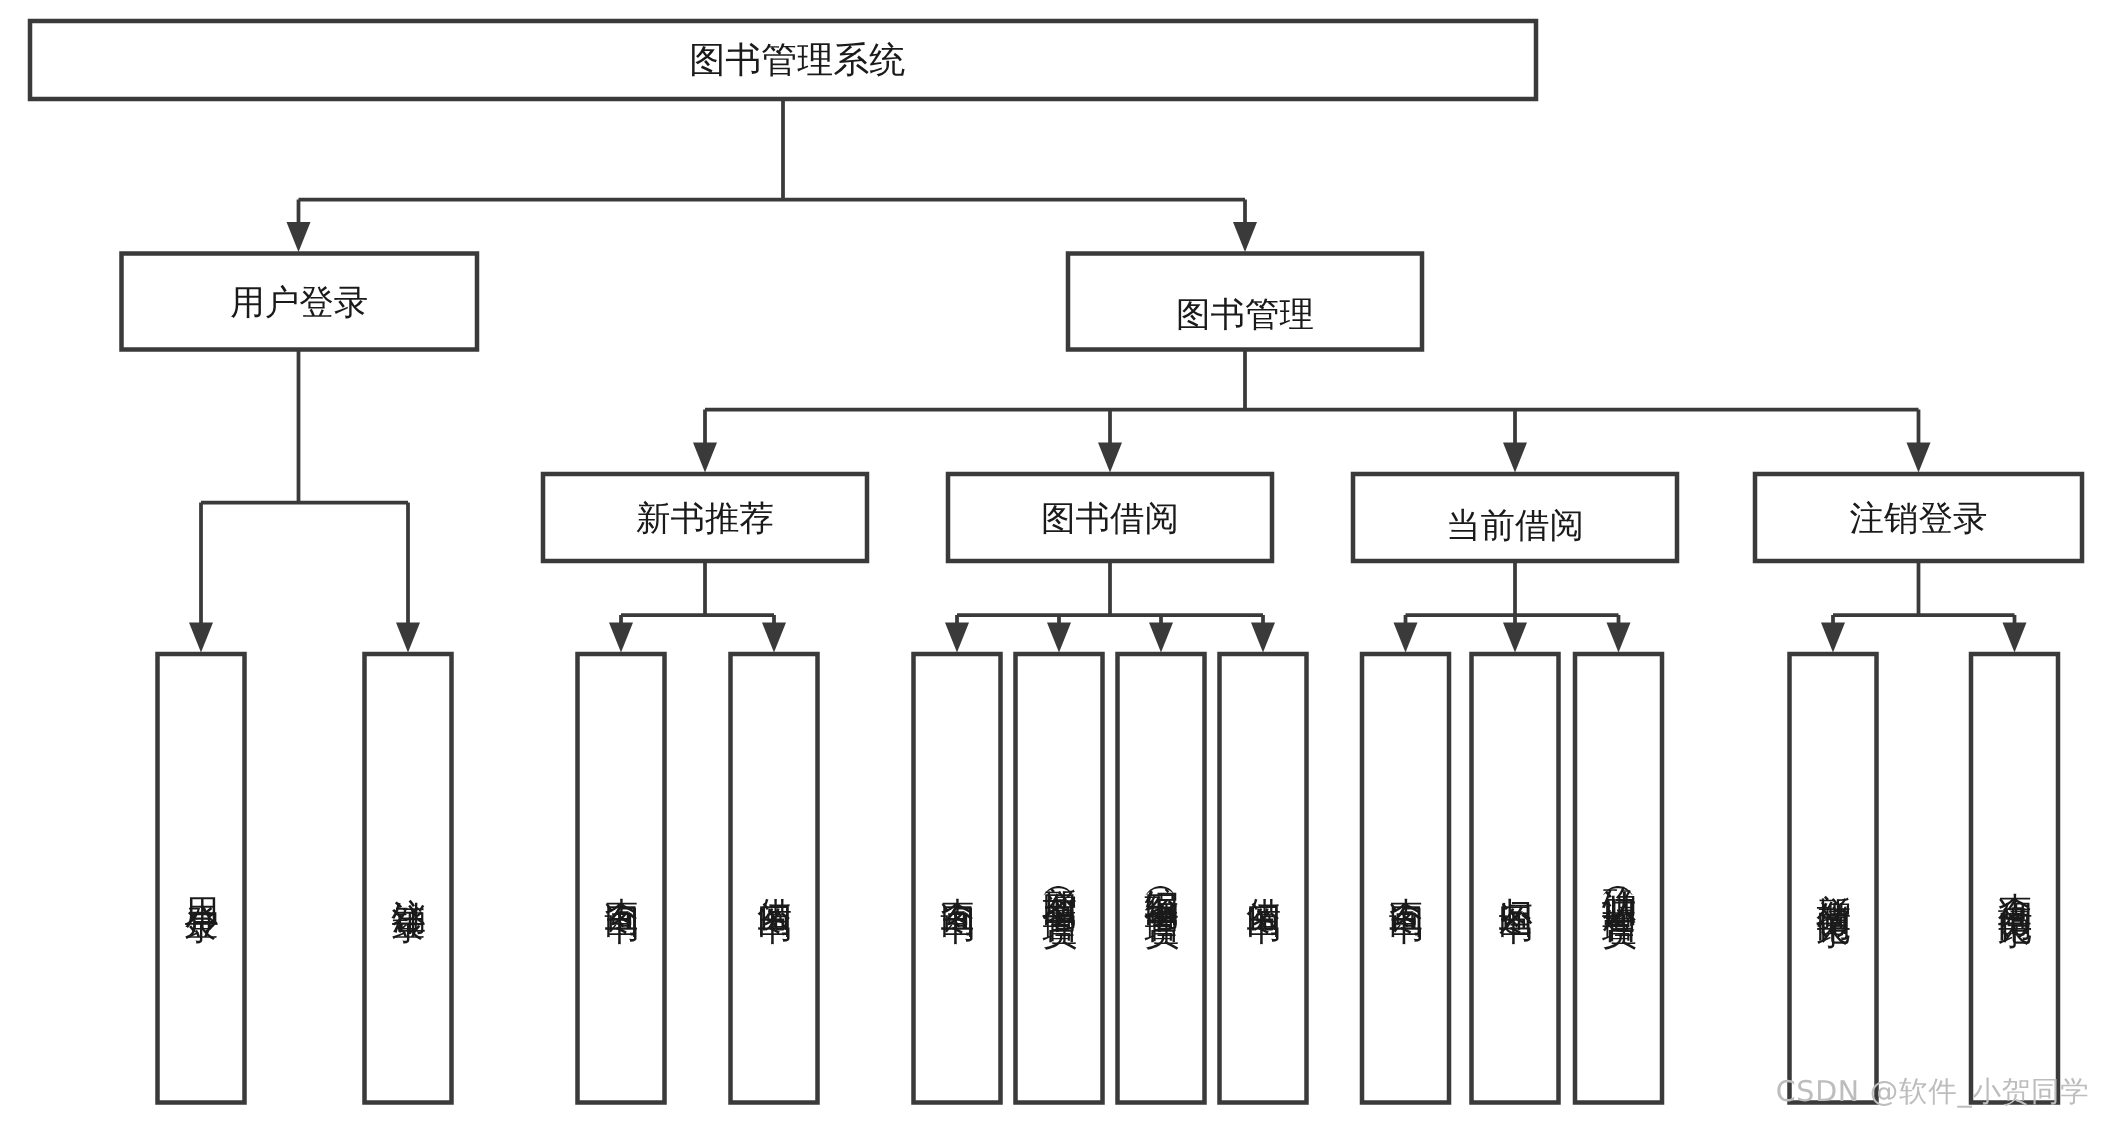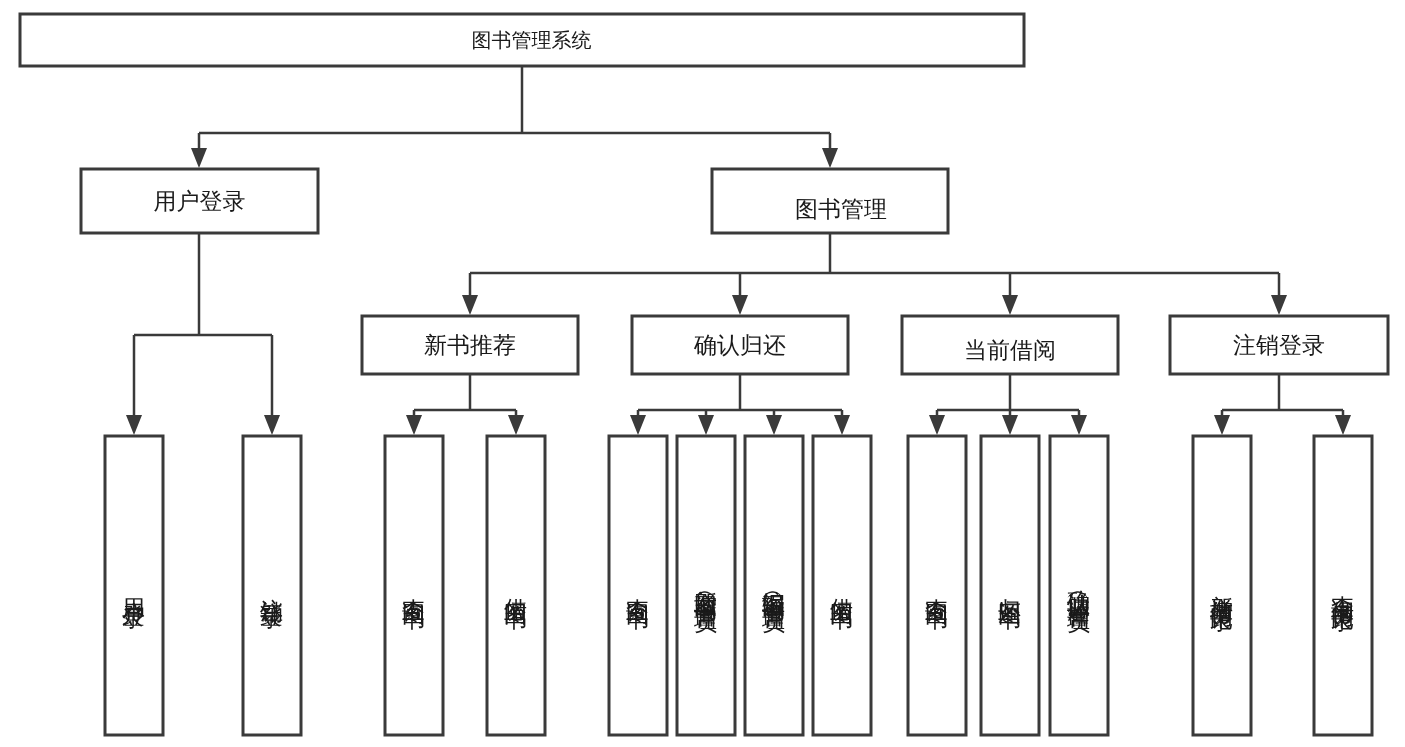--- a/index.html
+++ b/index.html
@@ -162,33 +162,33 @@
       <rect x="745" y="436" width="58" height="299" class="node-box"></rect>
       <rect x="813" y="436" width="58" height="299" class="node-box"></rect>
       <rect x="908" y="436" width="58" height="299" class="node-box"></rect>
       <rect x="981" y="436" width="58" height="299" class="node-box"></rect>
       <rect x="1050" y="436" width="58" height="299" class="node-box"></rect>
       <rect x="1193" y="436" width="58" height="299" class="node-box"></rect>
       <rect x="1314" y="436" width="58" height="299" class="node-box"></rect>
     </svg>
   <div id="labels-layer">
       <div class="htext-wrap" style="left: 20px; top: 14px; width: 1004px; height: 52px;">
-        <span style="font-size: 20px; margin-left: 19px;">图书管理系统</span>
+        <span style="font-size: 24px; margin-left: 19px;">图书管理系统</span>
       </div>
       <div class="htext-wrap" style="left: 81px; top: 169px; width: 237px; height: 64px;">
         <span>用户登录</span>
       </div>
-      <div class="htext-wrap" style="left: 712px; top: 169px; width: 236px; height: 80px; margin-left: 11px;">
+      <div class="htext-wrap" style="left: 712px; top: 169px; width: 236px; height: 80px;">
         <span>图书管理</span>
       </div>
       <div class="htext-wrap" style="left: 362px; top: 316px; width: 216px; height: 58px;">
         <span>新书推荐</span>
       </div>
       <div class="htext-wrap" style="left: 632px; top: 316px; width: 216px; height: 58px;">
-        <span>确认归还</span>
+        <span>图书借阅</span>
       </div>
       <div class="htext-wrap" style="left: 902px; top: 316px; width: 216px; height: 68px;">
         <span>当前借阅</span>
       </div>
       <div class="htext-wrap" style="left: 1170px; top: 316px; width: 218px; height: 58px;">
         <span>注销登录</span>
       </div>
       <div class="vbox-wrap" style="left: 105px; top: 436px; width: 58px; height: 299px;">
         <div class="vtext">用户登录</div>
       </div>
@@ -222,13 +222,14 @@
       <div class="vbox-wrap" style="left: 1050px; top: 436px; width: 58px; height: 299px;">
         <div class="vtext">确认归还（管理员）</div>
       </div>
       <div class="vbox-wrap" style="left: 1193px; top: 436px; width: 58px; height: 299px;">
         <div class="vtext">新增借阅记录</div>
       </div>
       <div class="vbox-wrap" style="left: 1314px; top: 436px; width: 58px; height: 299px;">
         <div class="vtext">查询借阅记录</div>
       </div>
     </div>
+  <div class="watermark">CSDN @软件_小贺同学</div>
 </div>
 
 </body></html>

